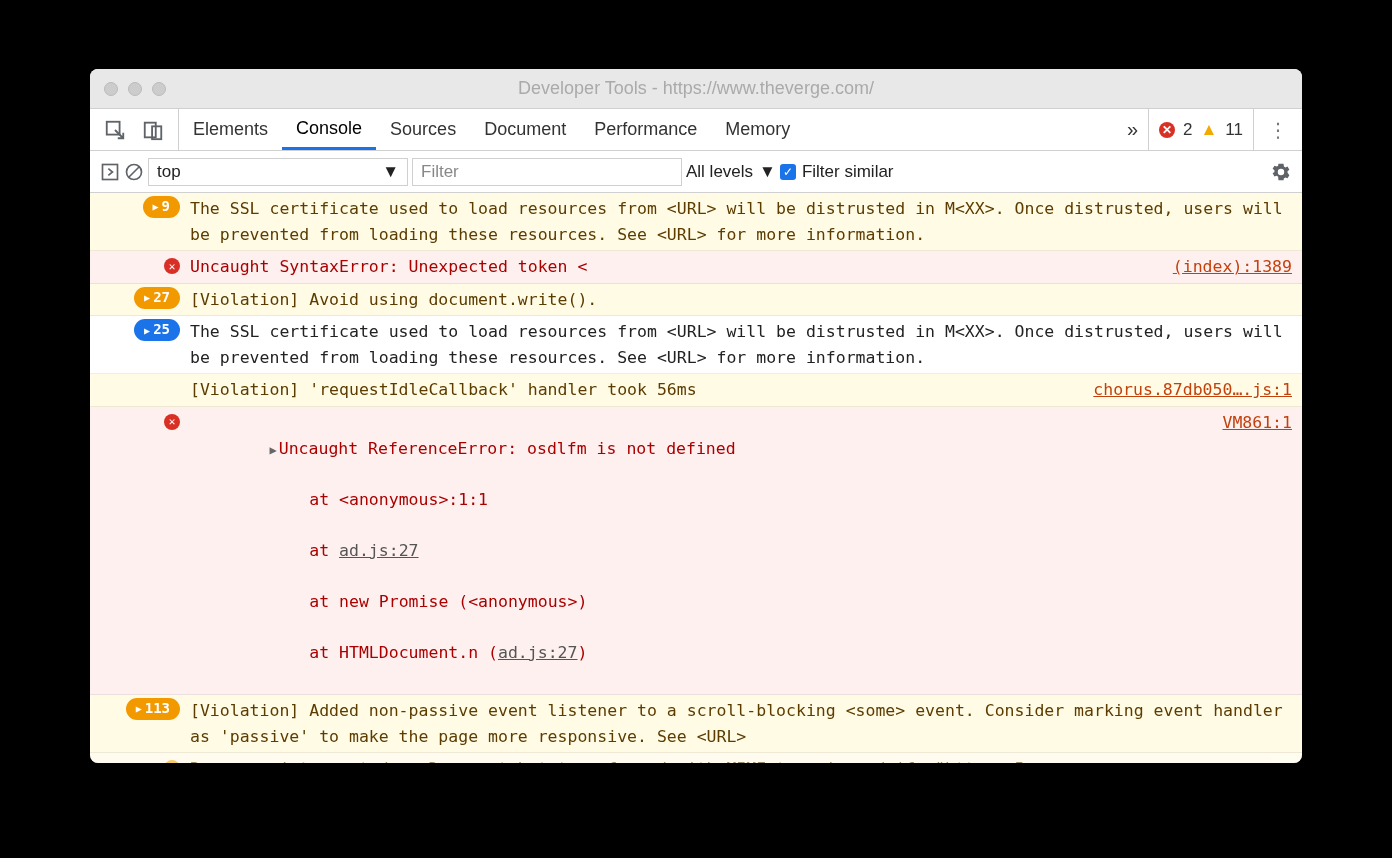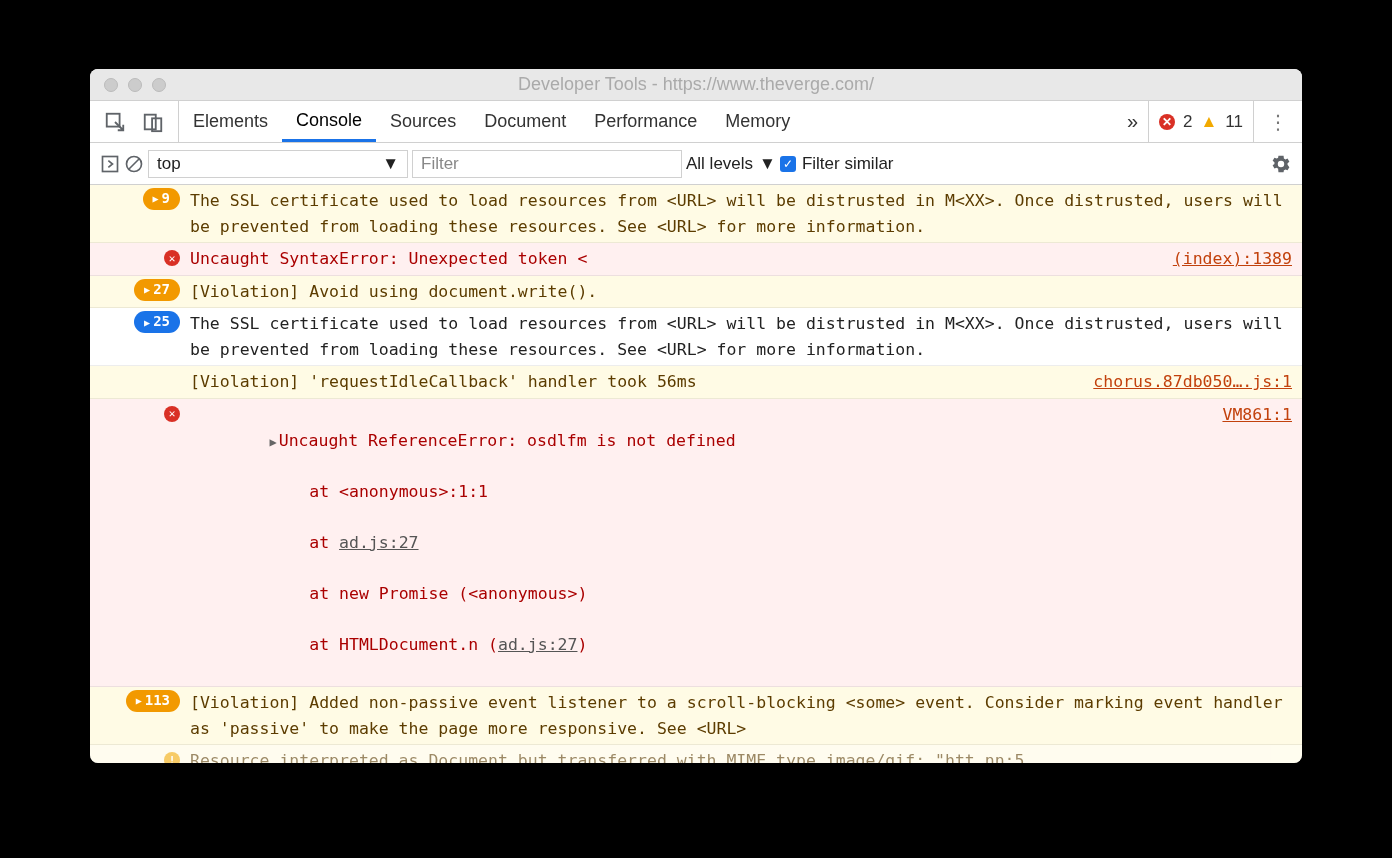--- a/index.html
+++ b/index.html
@@ -20,21 +20,21 @@
     height: 694px;
     background: #fff;
     border-radius: 8px;
     box-shadow: 0 20px 60px rgba(0,0,0,0.5);
     overflow: hidden;
     display: flex;
     flex-direction: column;
   }
   
   .titlebar {
-    height: 32px;
+    height: 40px;
     background: #e8e8e8;
     border-bottom: 1px solid #d0d0d0;
     display: flex;
     align-items: center;
     position: relative;
   }
   .traffic-lights { display: flex; gap: 10px; margin-left: 14px; }
   .tl { width: 14px; height: 14px; border-radius: 50%; background: #ccc; border: 1px solid #bbb; }
   .title-text { position: absolute; left: 0; right: 0; text-align: center; color: #aaa; font-size: 18px; }
   

